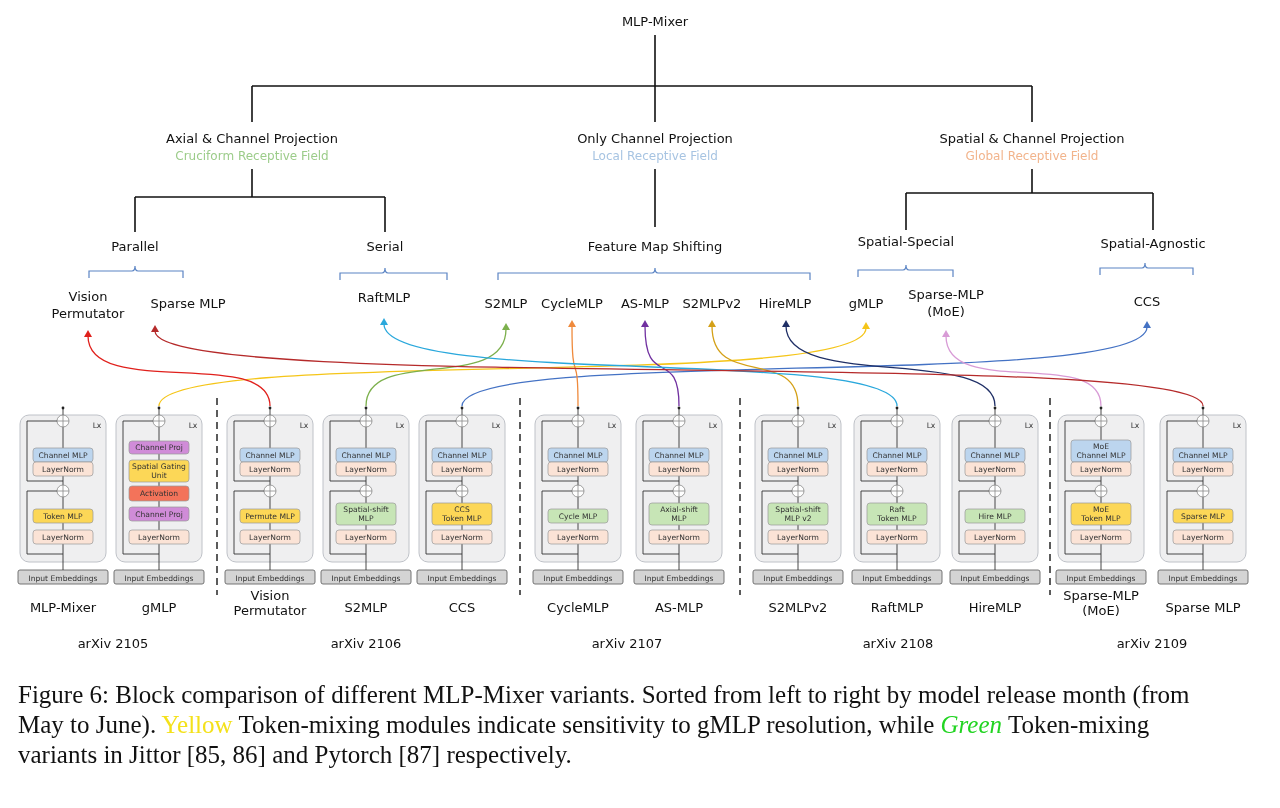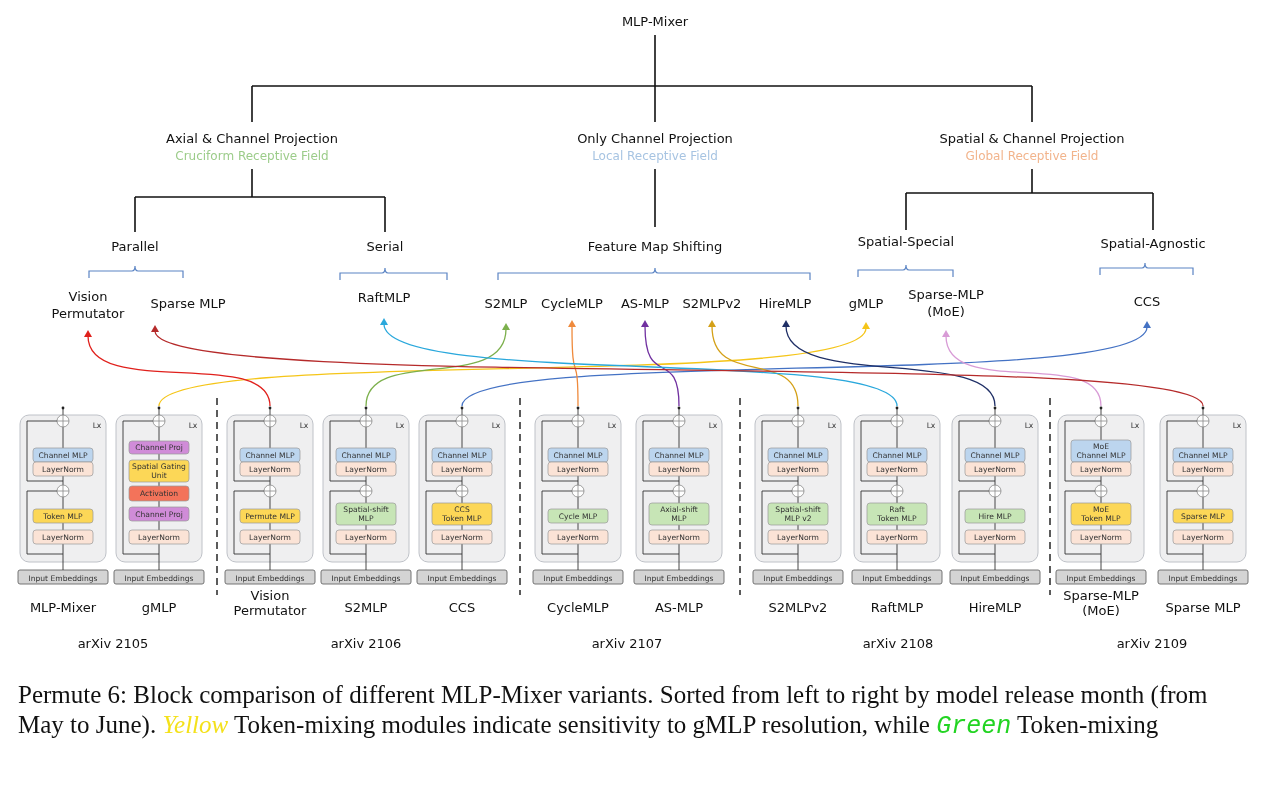--- a/index.html
+++ b/index.html
@@ -9,22 +9,22 @@
   .t-leaf { font-family:"DejaVu Sans", sans-serif; font-size:13px; fill:#111; }
   .t-sub  { font-family:"DejaVu Sans", sans-serif; font-size:12px; }
   .t-blk  { font-family:"DejaVu Sans", sans-serif; font-size:7.6px; fill:#333; }
   .t-name { font-family:"DejaVu Sans", sans-serif; font-size:13px; fill:#111; }
   .t-arx  { font-family:"DejaVu Sans", sans-serif; font-size:13px; fill:#111; }
   .caption {
     position:absolute; left:18px; top:680px; width:1250px;
     font-family:"Liberation Serif", serif; font-size:25px; line-height:30px; color:#111;
     text-align:justify;
   }
-  .caption .yl { color:#f4e11a; font-style:italic; }
-  .caption .gn { color:#22d422; font-style:italic;font-family:Liberation Mono, monospace; }
+  .caption .yl { color:#f4e11a; }
+  .caption .gn { color:#22d422; font-style:italic; }
 </style>
 </head>
 <body>
 
 <svg id="diagram" xmlns="http://www.w3.org/2000/svg" width="1280" height="670" viewBox="0 0 1280 670">
   <defs>
     <marker id="dot" markerWidth="4" markerHeight="4" refX="2" refY="2">
         <circle cx="2" cy="2" r="1.4" fill="#222"></circle>
       </marker>
   </defs>
@@ -418,15 +418,16 @@
   <g id="groups">
       <text x="113" y="648" text-anchor="middle" class="t-arx">arXiv 2105</text>
       <text x="366" y="648" text-anchor="middle" class="t-arx">arXiv 2106</text>
       <text x="627" y="648" text-anchor="middle" class="t-arx">arXiv 2107</text>
       <text x="898" y="648" text-anchor="middle" class="t-arx">arXiv 2108</text>
       <text x="1152" y="648" text-anchor="middle" class="t-arx">arXiv 2109</text>
     </g>
 </svg>
 
 <div class="caption">
-  <div>Permute 6:  Block comparison of different MLP-Mixer variants. Sorted from left to right by model release month (from</div>
+  <div>Figure 6:  Block comparison of different MLP-Mixer variants. Sorted from left to right by model release month (from</div>
   <div><span>May to June). </span><span class="yl">Yellow</span><span> Token-mixing modules indicate sensitivity to gMLP resolution, while </span><span class="gn">Green</span><span> Token-mixing</span></div>
+  <div>variants in Jittor [85, 86] and Pytorch [87] respectively.</div>
 </div>
 
 </body></html>

